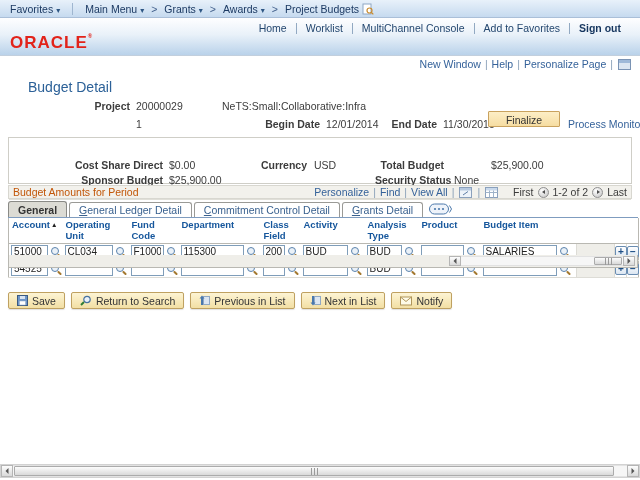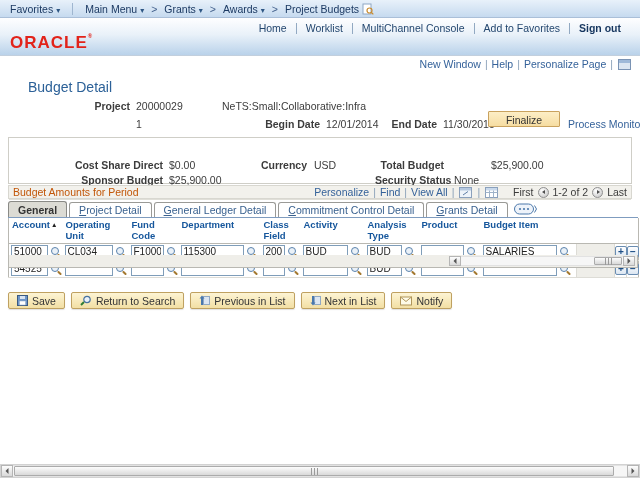--- a/index.html
+++ b/index.html
@@ -260,23 +260,20 @@
         <span class="pgbtn left"></span>
         <span>1-2 of 2</span>
         <span class="pgbtn right"></span>
         <span class="link" style="color:#3c3c3c;">Last</span>
       </span>
     </div>
 
     <div class="tab-bar">
       <span class="tab active">
           <span class="tab-label">General</span>
-        </span>
-      <span class="tab inactive">
-          <span class="tab-label">Project Detail</span>
         </span>
       <span class="tab inactive">
           <span class="tab-label">General Ledger Detail</span>
         </span>
       <span class="tab inactive">
           <span class="tab-label">Commitment Control Detail</span>
         </span>
       <span class="tab inactive">
           <span class="tab-label">Grants Detail</span>
         </span>

